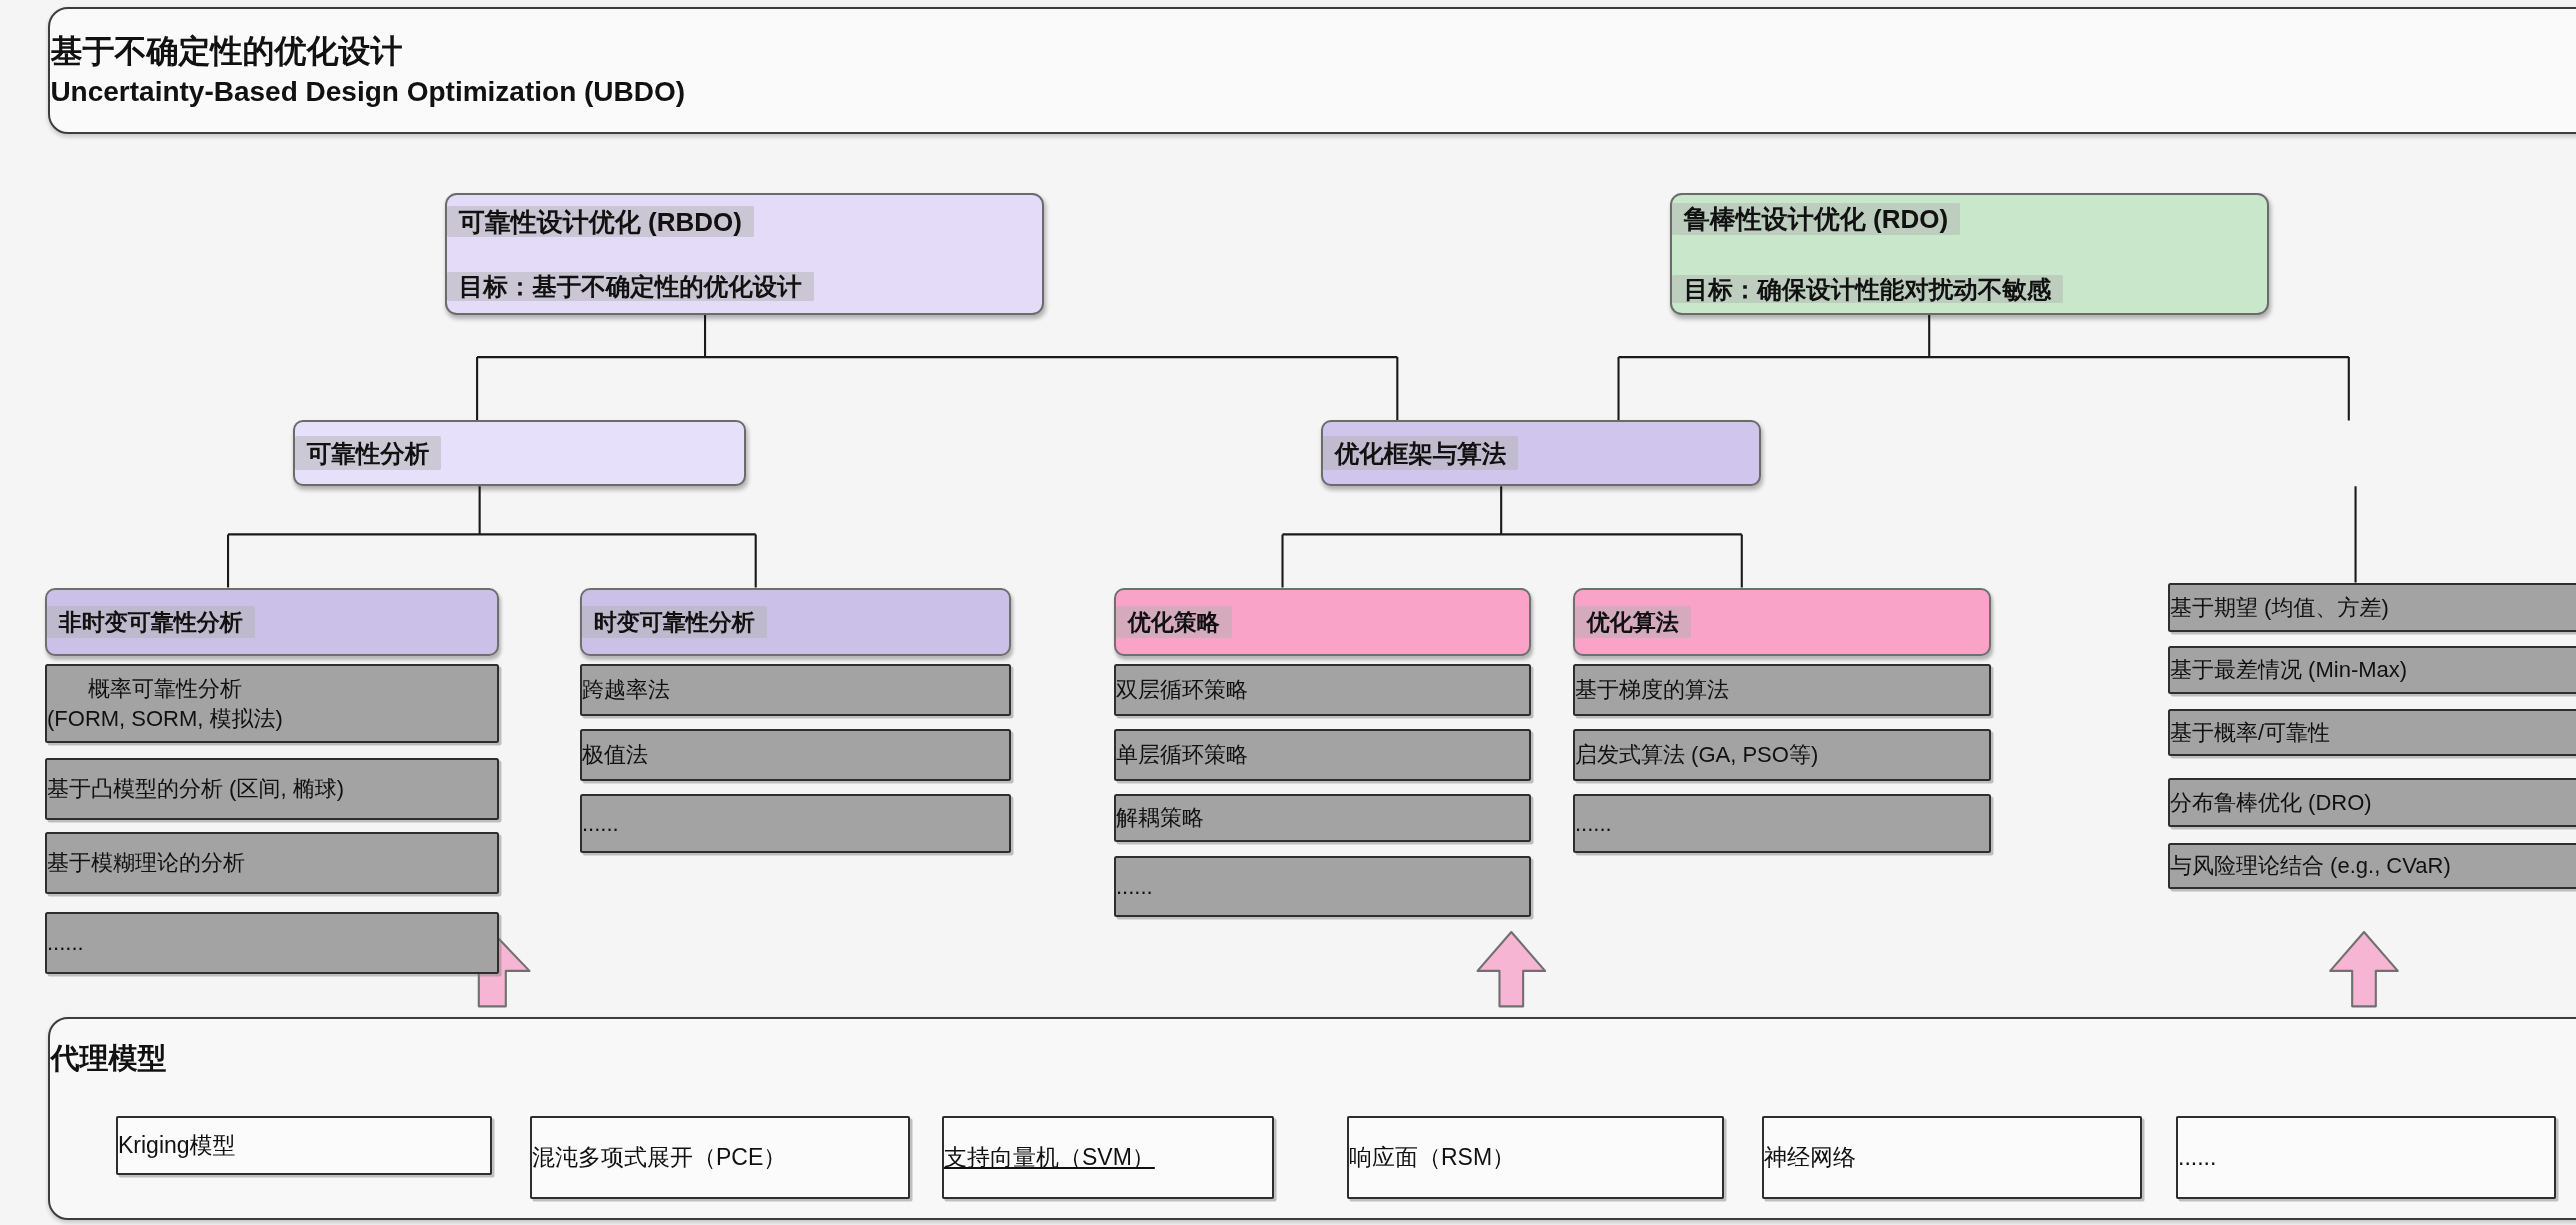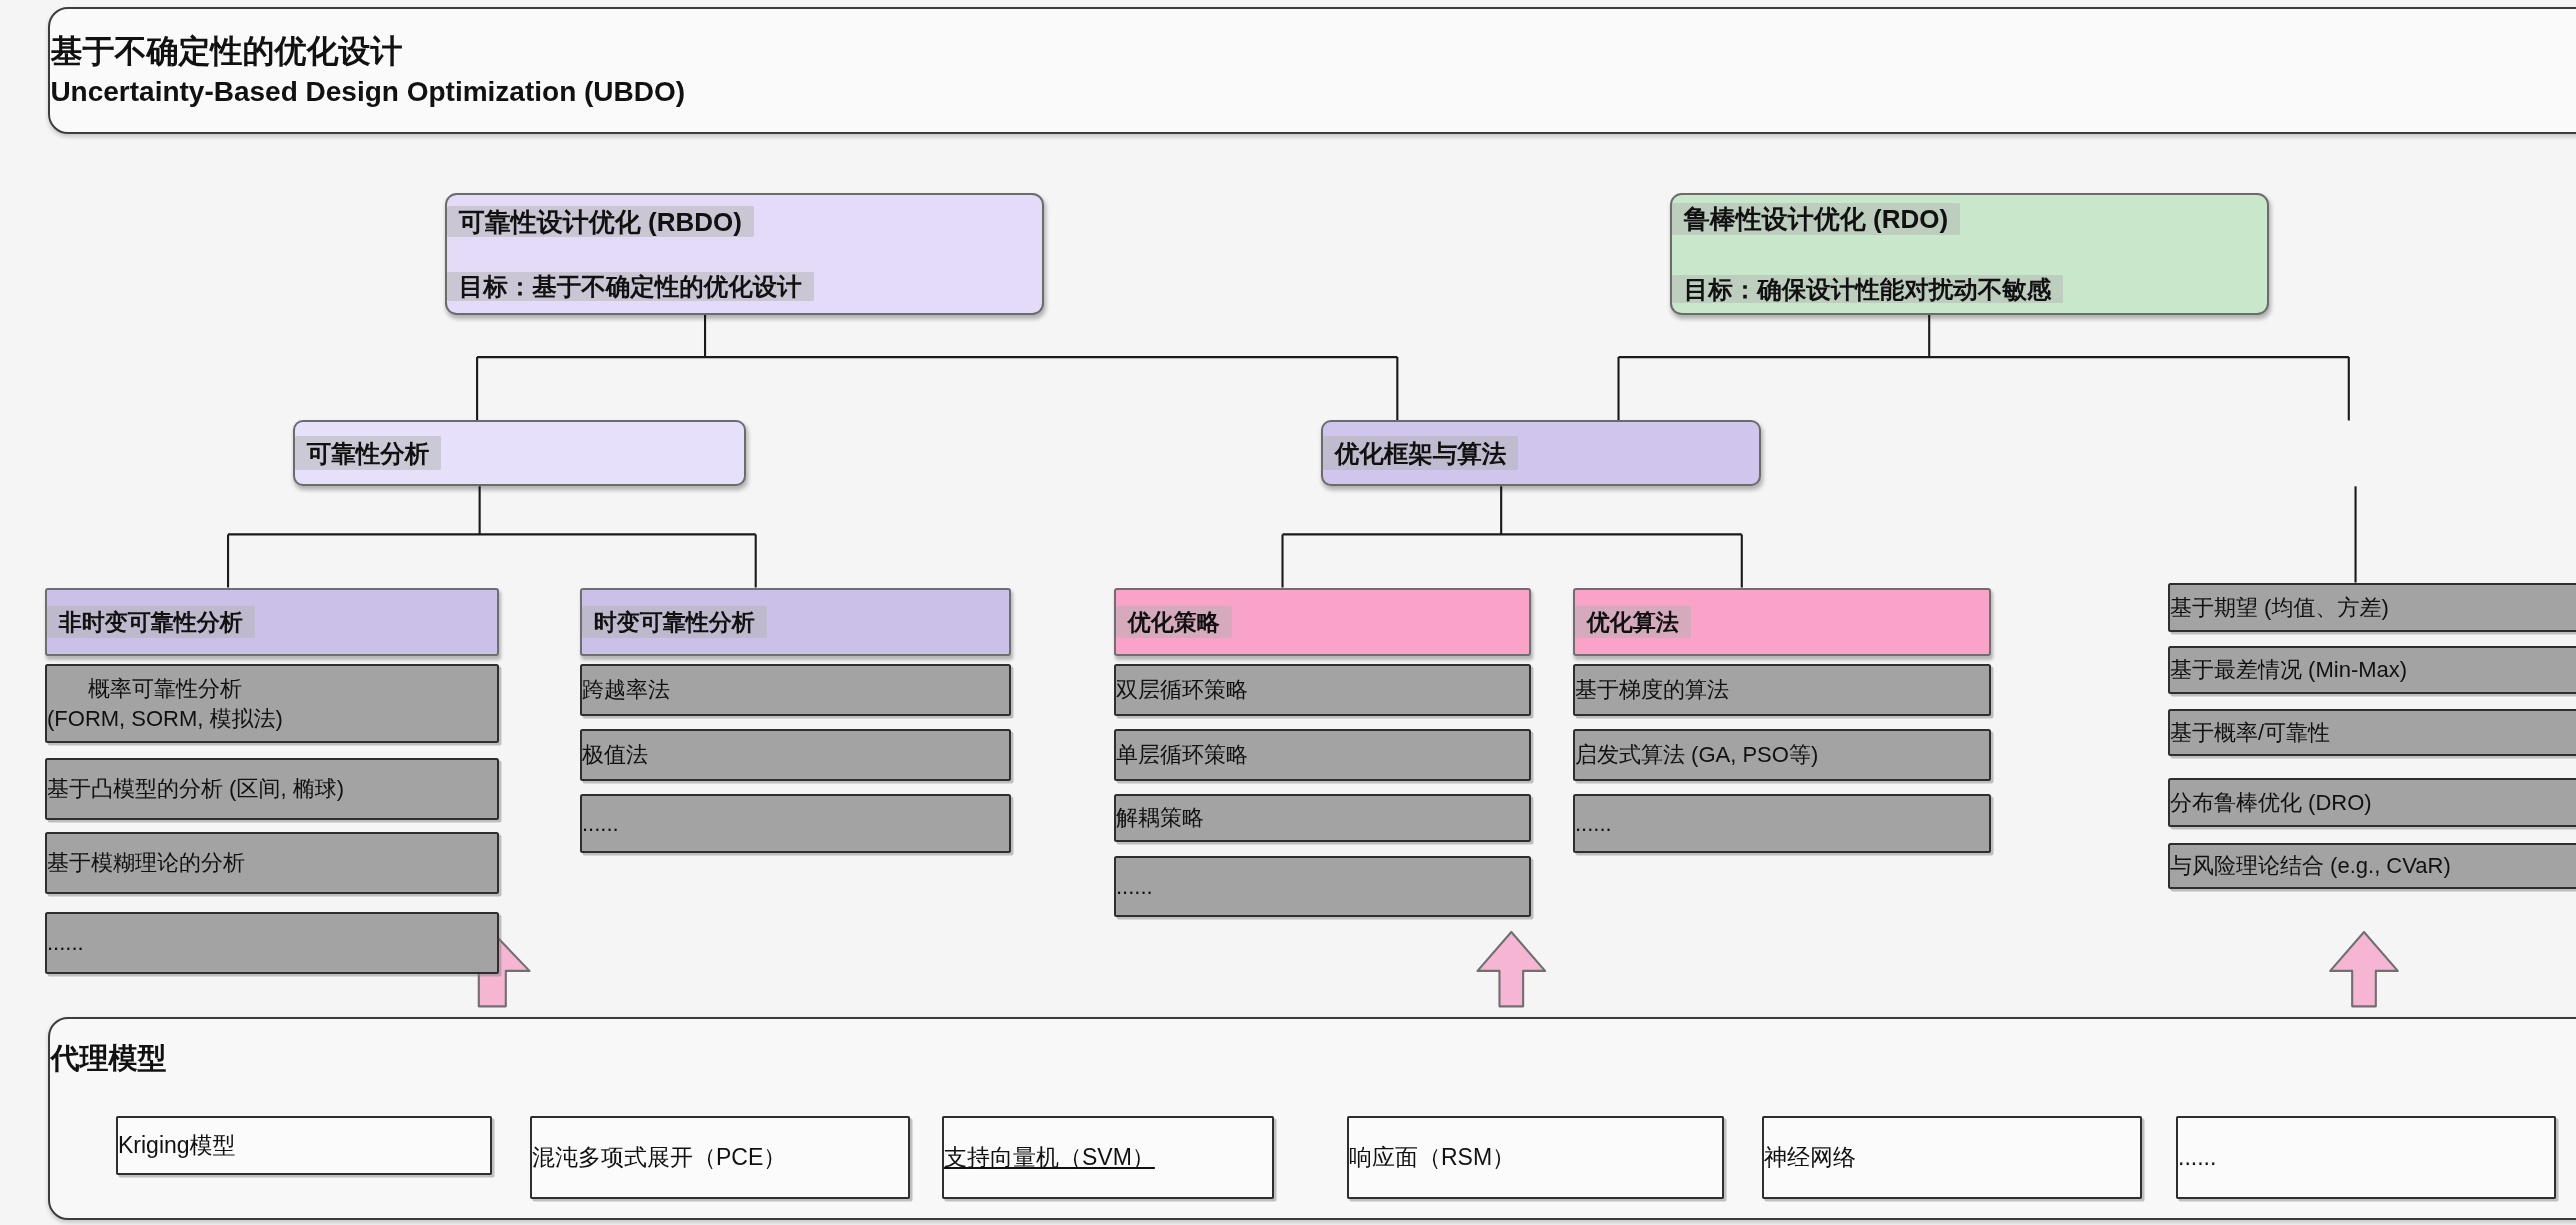--- a/index.html
+++ b/index.html
@@ -12,21 +12,21 @@
   .banner .t2{font-size:28px;font-weight:bold;line-height:1.35;}
   .branch{border:2.1px solid #6b6b6b;border-radius:11.8px;box-shadow:1.7px 3.4px 4.2px rgba(0,0,0,.28);}
   .branch .bt{font-size:26px;font-weight:bold;line-height:1.45;}
   .branch .bg{font-size:24.5px;font-weight:600;line-height:1.45;}
   .rbdo{background:#e3dbf7;gap:28px;}
   .rdo{background:#c9e8cb;}
   .group{border:2.1px solid #6b6b6b;border-radius:10px;box-shadow:1.7px 3.4px 4.2px rgba(0,0,0,.28);font-size:24.5px;font-weight:bold;}
   .g-rel{background:#e6e0fa;}
   .g-opt{background:#cfc5ed;}
   .g-rob{background:#c6e7cd;}
-  .colhdr{border:2.1px solid #6f6f6f;border-radius:3px;box-shadow:1.7px 3.4px 3.4px rgba(0,0,0,.26);font-size:23px;font-weight:bold;}
+  .colhdr{border:2.1px solid #6f6f6f;border-radius:10px;box-shadow:1.7px 3.4px 3.4px rgba(0,0,0,.26);font-size:23px;font-weight:bold;}
   .h-lav{background:#cbc1e8;}
   .h-pink{background:#f9a3c9;}
   .lbl{background:rgba(178,178,178,.5);padding:0.8px 11.8px;border-radius:1.7px;}
   .item{background:#a3a3a3;border:2.1px solid #2e2e2e;border-radius:2.5px;box-shadow:2.5px 2.5px 0 rgba(125,125,125,.45);font-size:22px;line-height:1.35;white-space:pre-line;}
   .surro{background:#f8f8f8;border:2.5px solid #3d3d3d;border-radius:20px;box-shadow:0 2.5px 4.2px rgba(0,0,0,.18);justify-content:flex-start;}
   .surro-title{font-size:29px;font-weight:bold;margin-top:20px;}
   .s-item{background:#fbfbfb;border:2.1px solid #2e2e2e;border-radius:1.7px;box-shadow:2.5px 2.5px 0 rgba(125,125,125,.45);font-size:23px;}
 </style>
 </head>
 <body>

